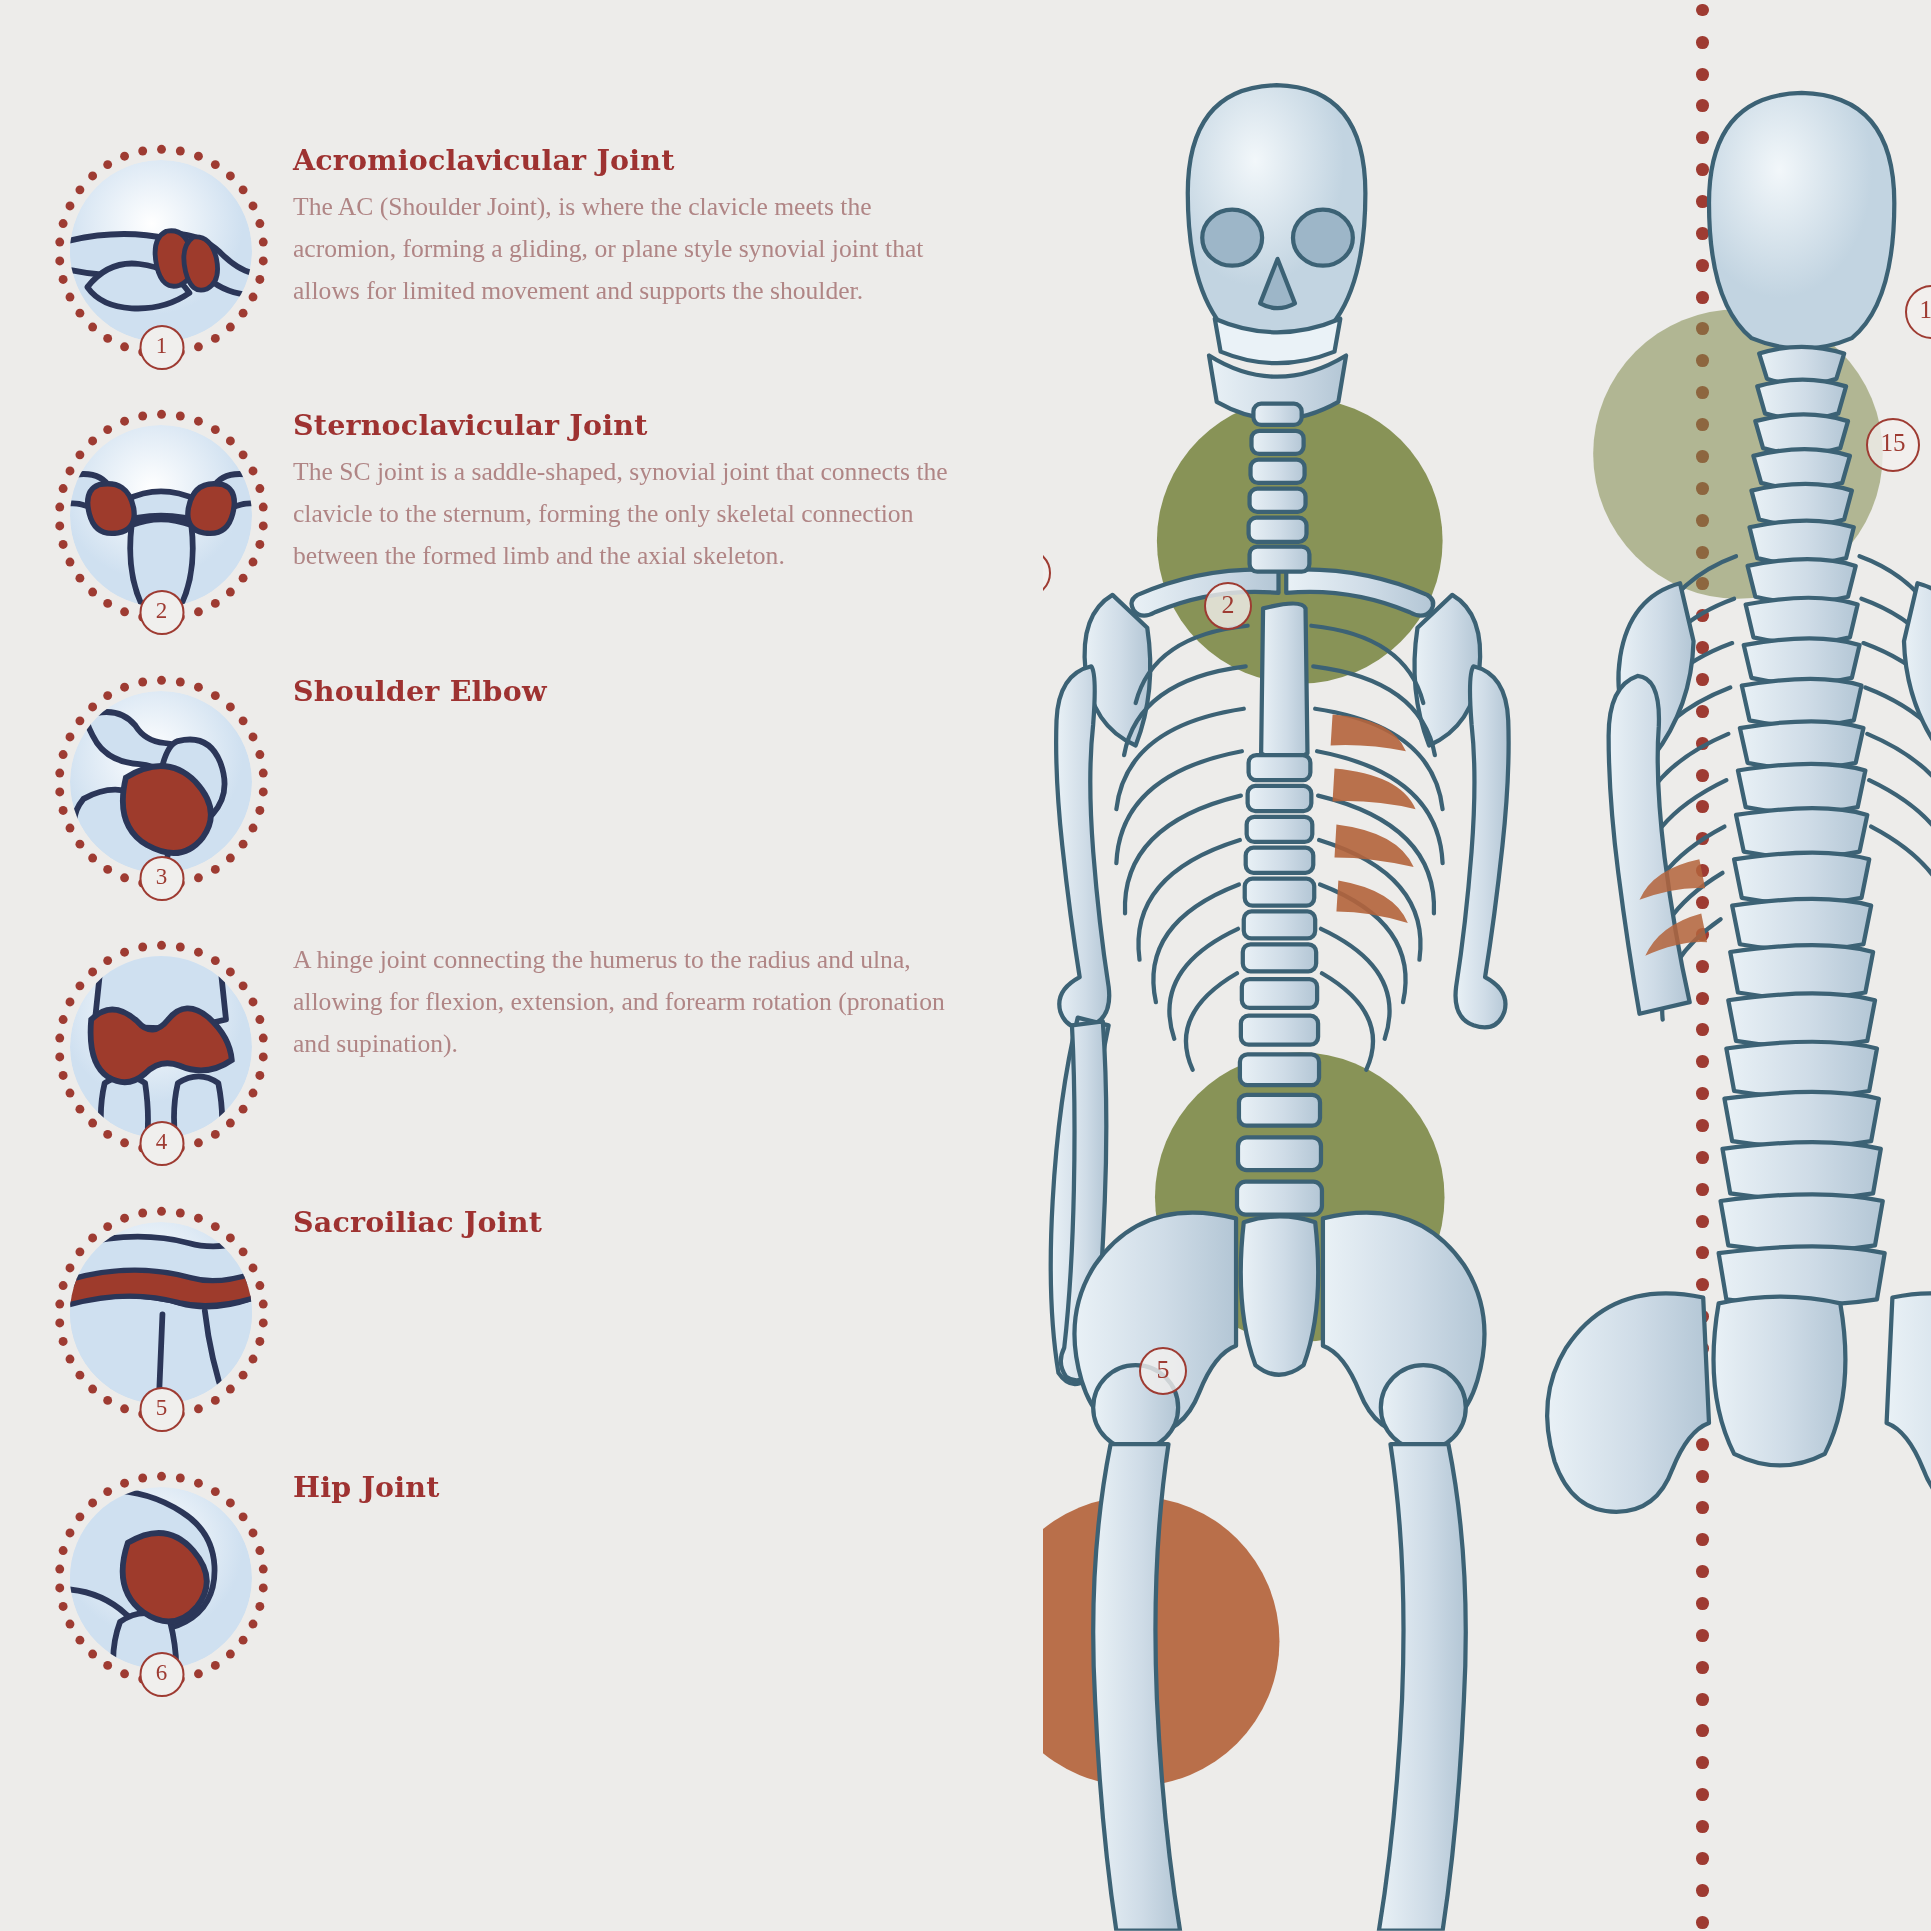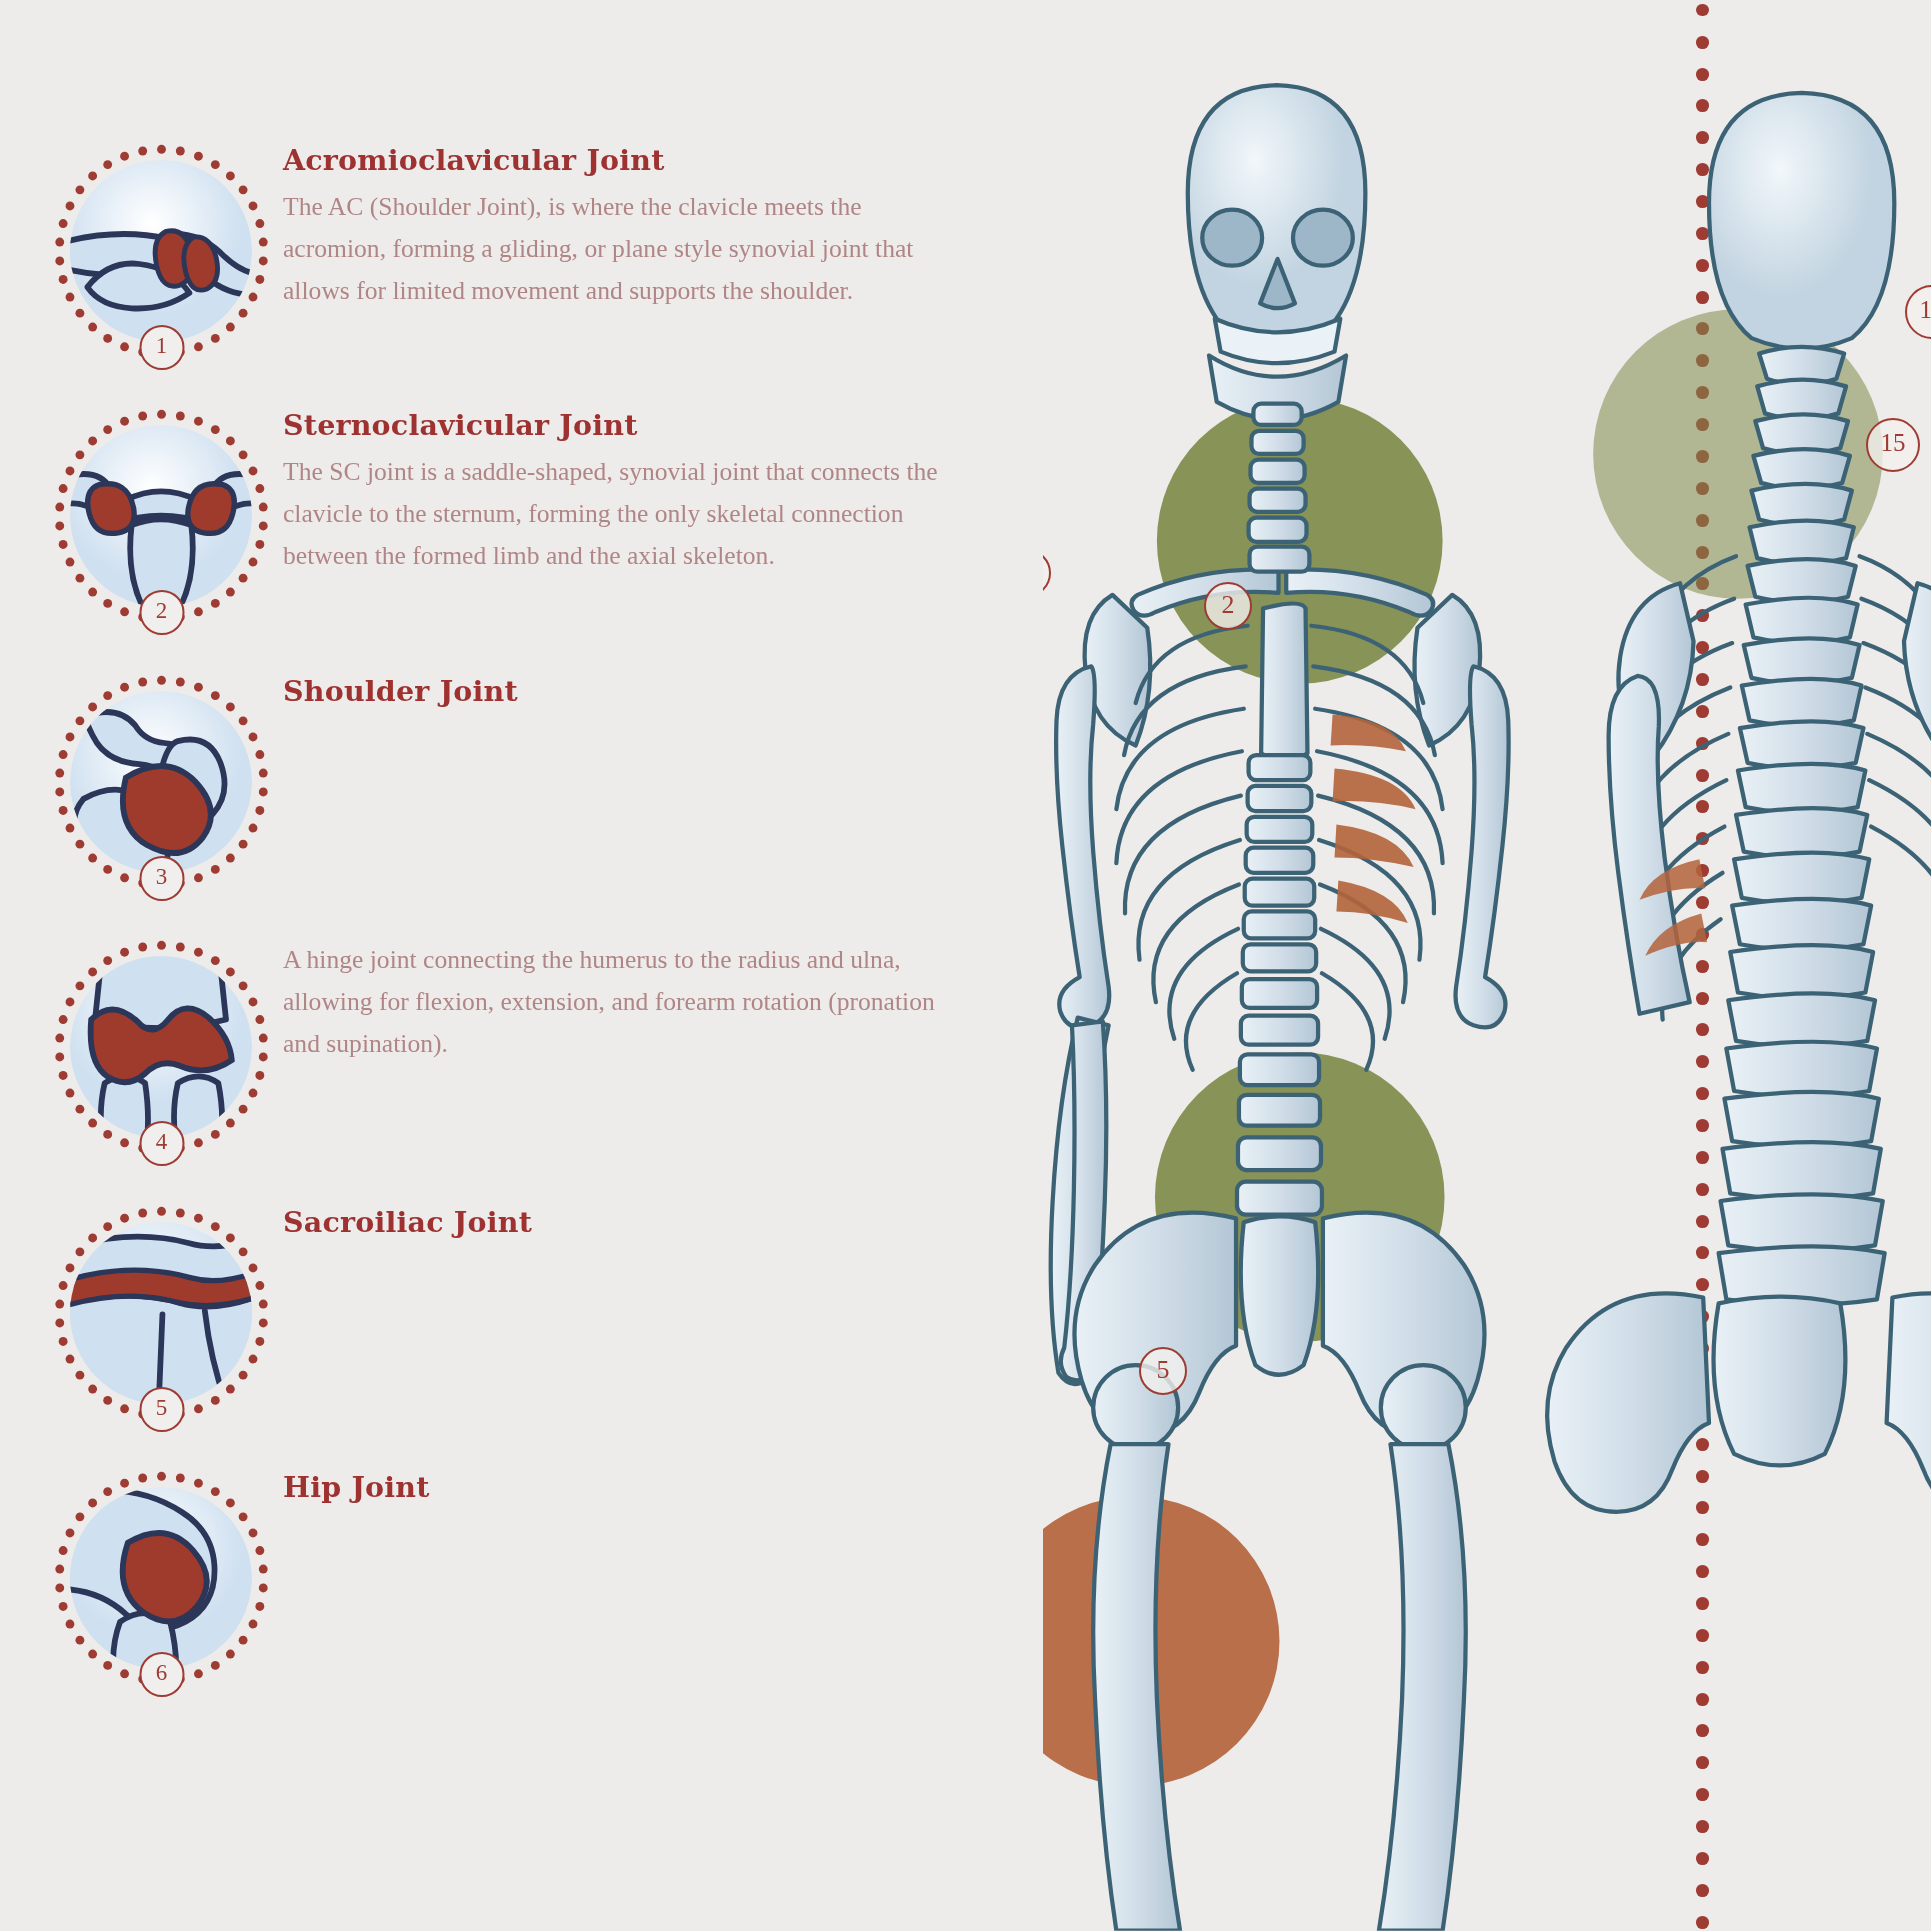--- a/index.html
+++ b/index.html
@@ -25,21 +25,21 @@
   }
   .illo-clip svg{display:block;width:182px;height:182px;}
   .badge{
     position:absolute;left:50%;top:182px;transform:translateX(-50%);
     width:41px;height:41px;border-radius:50%;
     border:2.1px solid #9e3b32;background:#f0efed;
     color:#9e3b32;font-size:23px;line-height:37px;text-align:center;
     font-family:"Liberation Serif", serif;
   }
   
-  .txt{position:absolute;left:283px;width:676px;}
+  .txt{position:absolute;left:293px;width:676px;}
   .head{
     color:#9e3231;font-size:28.5px;letter-spacing:0.2px;
     font-weight:700;margin:0 0 8.7px 0;
     font-family:"DejaVu Serif", serif;
   }
   .body{
     color:#b08585;font-size:25.6px;line-height:42px;margin:0;
     font-family:"Liberation Serif", serif;
   }
   
@@ -248,21 +248,21 @@
         <path d="M16 26 q34 -12 52 10 q10 16 30 18 q24 2 34 22 q10 22 -6 36 l-22 -14 q-6 -20 -32 -22 q-30 -2 -44 -22 q-10 -16 -12 -28 Z"></path>
         <path d="M112 52 q32 -8 44 22 q12 32 -8 54 q-22 22 -44 4 q-16 -16 -10 -46 q6 -30 18 -34 Z"></path>
         <path d="M14 112 q36 -20 66 2 q26 20 22 54 q-4 30 -36 22 q-34 -8 -54 -34 q-16 -22 2 -44 Z"></path>
       </g>
       <path d="M58 90 q42 -26 72 4 q28 30 8 58 q-22 28 -58 8 q-34 -20 -22 -70 Z" fill="#9e3b2c" stroke="#2b3658" stroke-width="6"></path>
     </svg>
         </div>
       <div class="badge">3</div>
     </div>
     <div class="txt">
-      <div class="head">Shoulder Joint</div>
+      <div class="head">Shoulder Elbow</div>
     </div>
     </div>
     <div class="entry" style="top: 939px;">
     <div class="medallion">
       <div class="dotring"><svg viewBox="0 0 225 225" width="217" height="217">
             <circle cx="112.5" cy="6.5" r="4.6" fill="#9e3b32"></circle>
             <circle cx="132.0" cy="8.3" r="4.6" fill="#9e3b32"></circle>
             <circle cx="150.8" cy="13.7" r="4.6" fill="#9e3b32"></circle>
             <circle cx="168.3" cy="22.4" r="4.6" fill="#9e3b32"></circle>
             <circle cx="183.9" cy="34.2" r="4.6" fill="#9e3b32"></circle>

